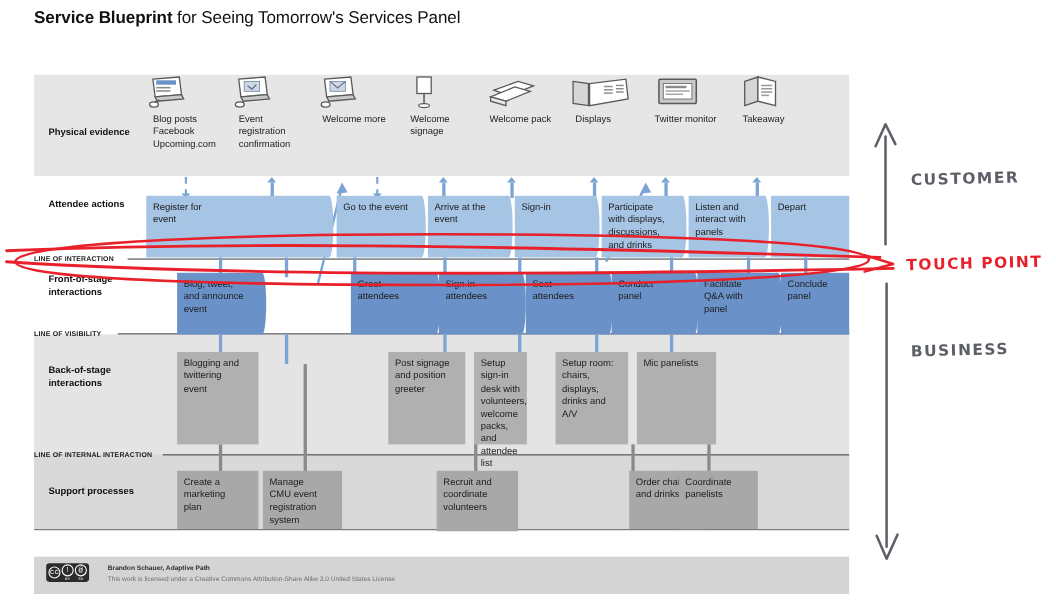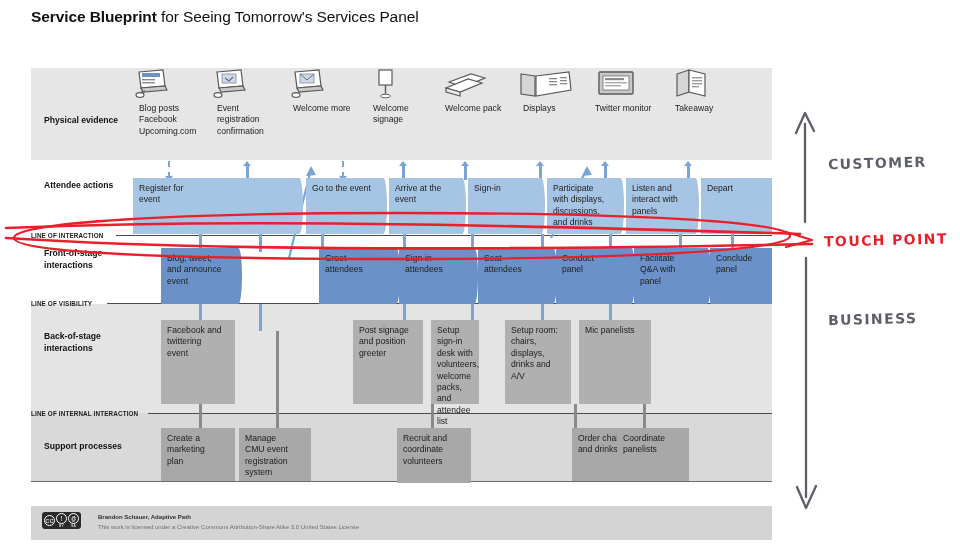--- a/index.html
+++ b/index.html
@@ -372,21 +372,21 @@
     </div>
 
     <div class="conn conn-v" style="left:168px; top:236px; height:27px"></div>
     <div class="conn conn-v" style="left:228px; top:236px; height:27px"></div>
     <div class="conn conn-v" style="left:372px; top:236px; height:27px"></div>
     <div class="conn conn-v" style="left:440px; top:236px; height:27px"></div>
     <div class="conn conn-v" style="left:510px; top:236px; height:27px"></div>
     <div class="conn conn-v" style="left:578px; top:236px; height:27px"></div>
 
     <div class="cell cell-bs" style="left:130px; top:252px; width:74px; height:84px">
-      <span style="white-space:pre-line">Facebook and
+      <span style="white-space:pre-line">Blogging and
 twittering
 event</span>
     </div>
     <div class="cell cell-bs" style="left:322px; top:252px; width:70px; height:84px">
       <span style="white-space:pre-line">Post signage
 and position
 greeter</span>
     </div>
     <div class="cell cell-bs" style="left:400px; top:252px; width:48px; height:84px">
       <span style="white-space:pre-line">Setup sign-in

